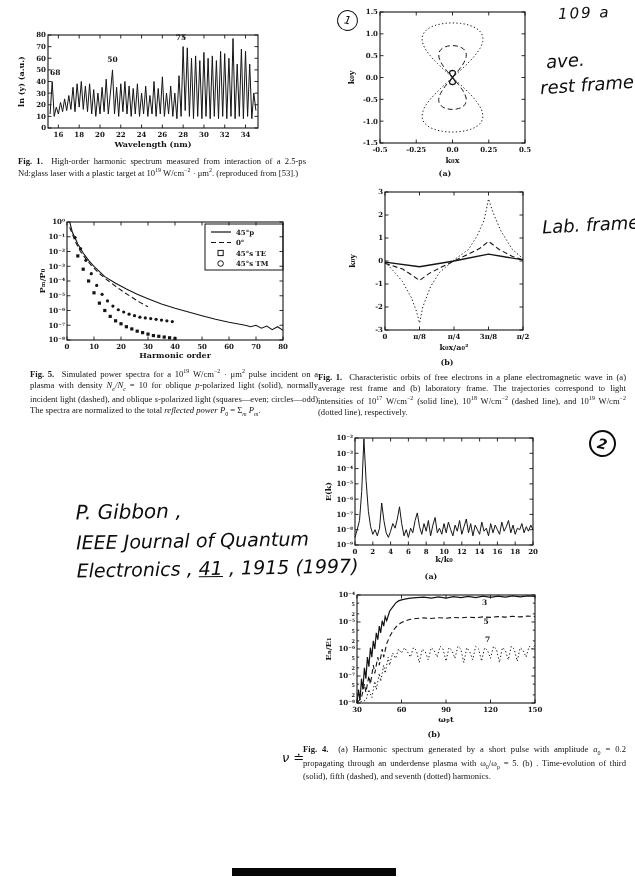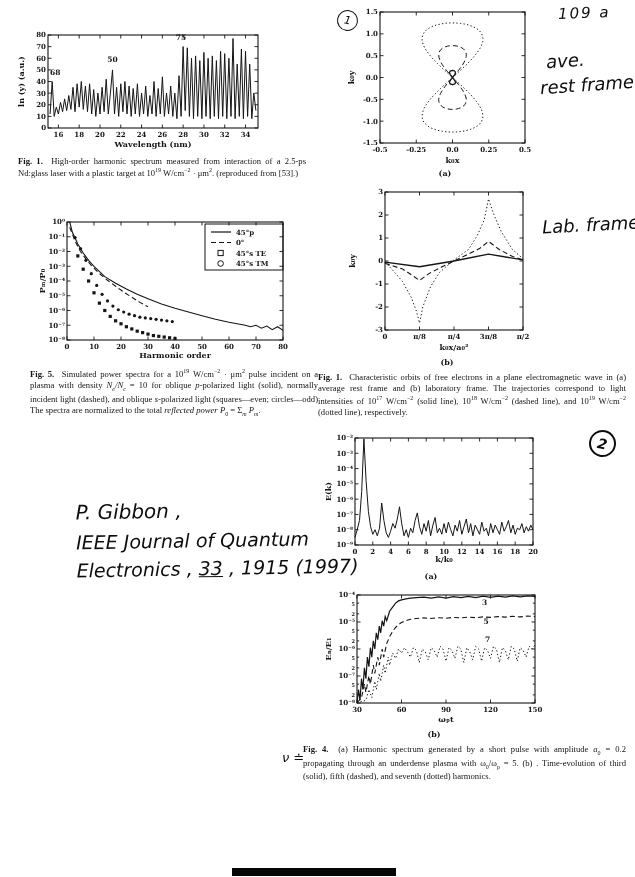--- a/index.html
+++ b/index.html
@@ -296,21 +296,21 @@
     <path d="M50.0 78.3L67.6 84.1L76.4 89.8L84.5 95.5L93.9 88.6L107.1 81.8L119.0 76.0L133.5 69.1L144.9 63.3L153.5 56.4L164.2 64.5L177.4 71.4L188.0 74.9" fill="none" stroke="#151515" stroke-width="1.1" stroke-dasharray="5 3"></path>
     <path d="M50.0 77.1L84.5 81.8L119.0 76.0L153.5 69.1L188.0 74.9" fill="none" stroke="#151515" stroke-width="1.4" stroke-dasharray=""></path>
   </svg>
 <div class="sublabel" style="left:430px;top:357px;">(b)</div>
 <div class="hand" style="left:542px;top:214px;font-size:18px;transform:rotate(-3deg);white-space:nowrap;">Lab. frame</div>
 <div class="caption" style="left:318px;top:372px;width:308px;"><b>Fig. 1.</b>&nbsp; Characteristic orbits of free electrons in a plane electromagnetic wave in (a) average rest frame and (b) laboratory frame. The trajectories correspond to light intensities of 10<sup>17</sup> W/cm<sup>−2</sup> (solid line), 10<sup>18</sup> W/cm<sup>−2</sup> (dashed line), and 10<sup>19</sup> W/cm<sup>−2</sup> (dotted line), respectively.</div>
 
 <div class="abs" style="left:76px;top:494px;transform:rotate(-1deg);">
   <div class="hand" style="position:static;font-size:20px;line-height:32px;">P. Gibbon ,</div>
   <div class="hand" style="position:static;font-size:19px;line-height:28px;">IEEE Journal of Quantum</div>
-  <div class="hand" style="position:static;font-size:19px;line-height:28px;">Electronics , <u>33</u> , 1915 (1997)</div>
+  <div class="hand" style="position:static;font-size:19px;line-height:28px;">Electronics , <u>41</u> , 1915 (1997)</div>
 </div>
 
 <div class="circled" style="left:589px;top:430px;width:23px;height:23px;font-size:14px;font-weight:bold;border-width:2.2px;transform:rotate(12deg);">2</div>
 <svg class="abs" style="left:318px;top:433px;" width="230" height="132" viewBox="0 0 230 132">
     <rect x="37" y="5" width="178" height="107" fill="none" stroke="#151515" stroke-width="1.1"></rect>
     <line x1="37" y1="112" x2="37" y2="108.5" stroke="#151515" stroke-width="0.9"></line>
     <line x1="37" y1="5" x2="37" y2="8.5" stroke="#151515" stroke-width="0.9"></line>
     <text x="37" y="120.5" text-anchor="middle" class="tk">0</text>
     <line x1="54.8" y1="112" x2="54.8" y2="108.5" stroke="#151515" stroke-width="0.9"></line>
     <line x1="54.8" y1="5" x2="54.8" y2="8.5" stroke="#151515" stroke-width="0.9"></line>

